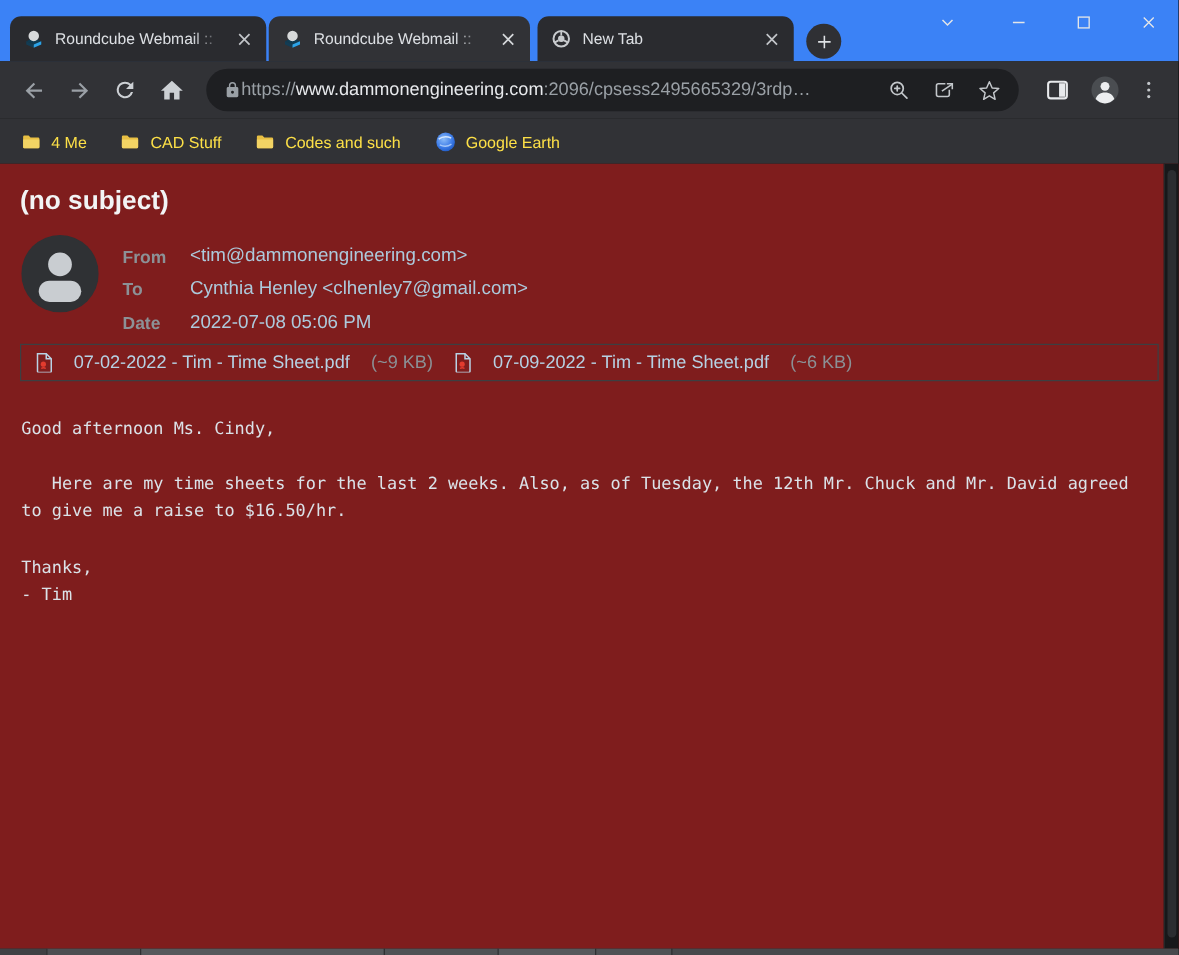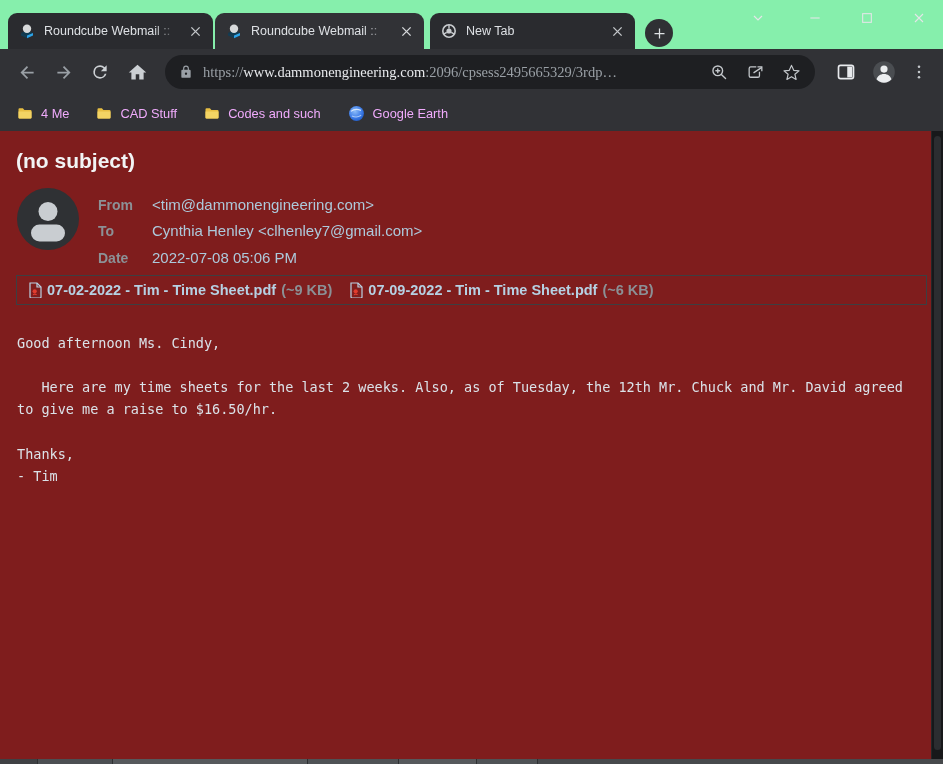--- a/index.html
+++ b/index.html
@@ -2,21 +2,21 @@
 <html><head>
 <meta charset="utf-8">
 <style>
   html,body{margin:0;padding:0;background:#000;}
   .screen{position:relative;width:943px;height:764px;overflow:hidden;
           background:#131416;font-family:"Liberation Sans",sans-serif;
           -webkit-font-smoothing:antialiased;}
   svg{display:block}
 
   
-  .tabstrip{position:absolute;top:0;left:0;right:0;height:49px;background:#86efac;}
+  .tabstrip{position:absolute;top:0;left:0;right:0;height:49px;background:#3b82f6;}
   .tab{position:absolute;top:13px;height:36px;border-radius:9px 9px 0 0;
        display:flex;align-items:center;padding:0 9px 0 11px;box-sizing:border-box;cursor:default;}
   .tab.inactive{background:#2a2b2f;}
   .tab.active{background:#313236;}
   .tab .fav{width:16px;height:16px;margin-right:9px;flex:none;}
   .tab-title{flex:1;font-size:12.5px;color:#dde0e4;white-space:nowrap;overflow:hidden;
        -webkit-mask-image:linear-gradient(90deg,#000 80%,transparent 98%);
        mask-image:linear-gradient(90deg,#000 80%,transparent 98%);}
   .tab-close{width:17px;height:17px;margin-left:6px;flex:none;display:flex;align-items:center;justify-content:center;border-radius:50%;}
   .newtab-btn{position:absolute;left:645px;top:19px;width:28px;height:28px;border-radius:50%;
@@ -24,46 +24,46 @@
   .winctl{position:absolute;top:8px;width:20px;height:20px;display:flex;align-items:center;justify-content:center;}
   .wc-chevron{left:748px;}.wc-min{left:805px;}.wc-max{left:857px;}.wc-close{left:909px;}
 
   
   .toolbar{position:absolute;top:49px;left:0;right:0;height:46px;background:#313236;
        display:flex;align-items:center;}
   .navbtn{flex:none;display:flex;align-items:center;justify-content:center;width:22px;height:22px;}
   .nav-back{margin-left:16px;}.nav-fwd{margin-left:14px;}.nav-reload{margin-left:15px;}.nav-home{margin-left:15px;}
   .omnibox{flex:none;width:650px;height:34px;margin-left:17px;border-radius:17px;background:#1e1f22;
        display:flex;align-items:center;padding:0 14px;box-sizing:border-box;}
-  .urltext{flex:1;margin-left:10px;font-size:14.5px;white-space:nowrap;overflow:hidden;font-family:Liberation Serif, serif;}
+  .urltext{flex:1;font-size:14.5px;white-space:nowrap;overflow:hidden;}
   .urltext .dim{color:#9aa0a6;}
   .urltext .dom{color:#e8eaed;}
   .boxicon{flex:none;margin-left:17px;}
   .tbicon{flex:none;display:flex;align-items:center;justify-content:center;}
   .sidepanel{margin-left:21px;}
   .profile{margin-left:15px;}
   .menudots{margin-left:13px;}
 
   
   .bookmarks{position:absolute;top:95px;left:0;right:0;height:36px;background:#313236;
        display:flex;align-items:center;padding-left:17px;gap:27px;}
-  .bm{display:flex;align-items:center;gap:8px;font-size:12.8px;color:#f0abfc;}
+  .bm{display:flex;align-items:center;gap:8px;font-size:12.8px;color:#fde047;}
 
   
   .content{position:absolute;top:131px;left:0;right:0;bottom:5px;background:#7f1d1d;}
   .subject{margin:17px 16px 0 16px;font-size:21px;font-weight:700;color:#f2f4f5;line-height:26px;}
   .hdrs{display:flex;margin:12px 0 0 17px;}
   .cavatar{flex:none;margin-top:2px;}
   .hrows{margin-left:19px;}
   .hrow{display:flex;align-items:flex-end;height:26.5px;}
   .hlabel{width:54px;font-size:14px;font-weight:700;color:#8c9196;}
   .hvalue{font-size:15px;color:#adc9db;}
   .attachbox{margin:9px 16px 0 16px;height:30px;border:1px solid #3c3f42;box-sizing:border-box;
        display:flex;align-items:center;padding:0 11px;gap:17px;}
-  .attach{display:flex;align-items:center;gap:5px;font-weight:bold;}
+  .attach{display:flex;align-items:center;gap:17px;}
   .aname{font-size:14.5px;color:#b6d1e3;}
   .asize{font-size:14.5px;color:#8b9095;}
   .mailbody{margin:27px 0 0 17px;font-family:"DejaVu Sans Mono",monospace;
        font-size:13.5px;line-height:22.3px;color:#dbe2e8;white-space:pre;}
   .vscroll{position:absolute;top:0;right:0;bottom:0;width:11px;background:#17181a;border-left:1px solid #242628;}
   .vthumb{position:absolute;left:2px;right:2px;top:5px;bottom:9px;background:#2b2d30;border-radius:4px;}
 
   
   .taskbar{position:absolute;left:0;right:0;bottom:0;height:5px;background:#47494c;}
   .tseg{position:absolute;top:0;bottom:0;border-left:1px solid #2e3032;box-sizing:border-box;}

